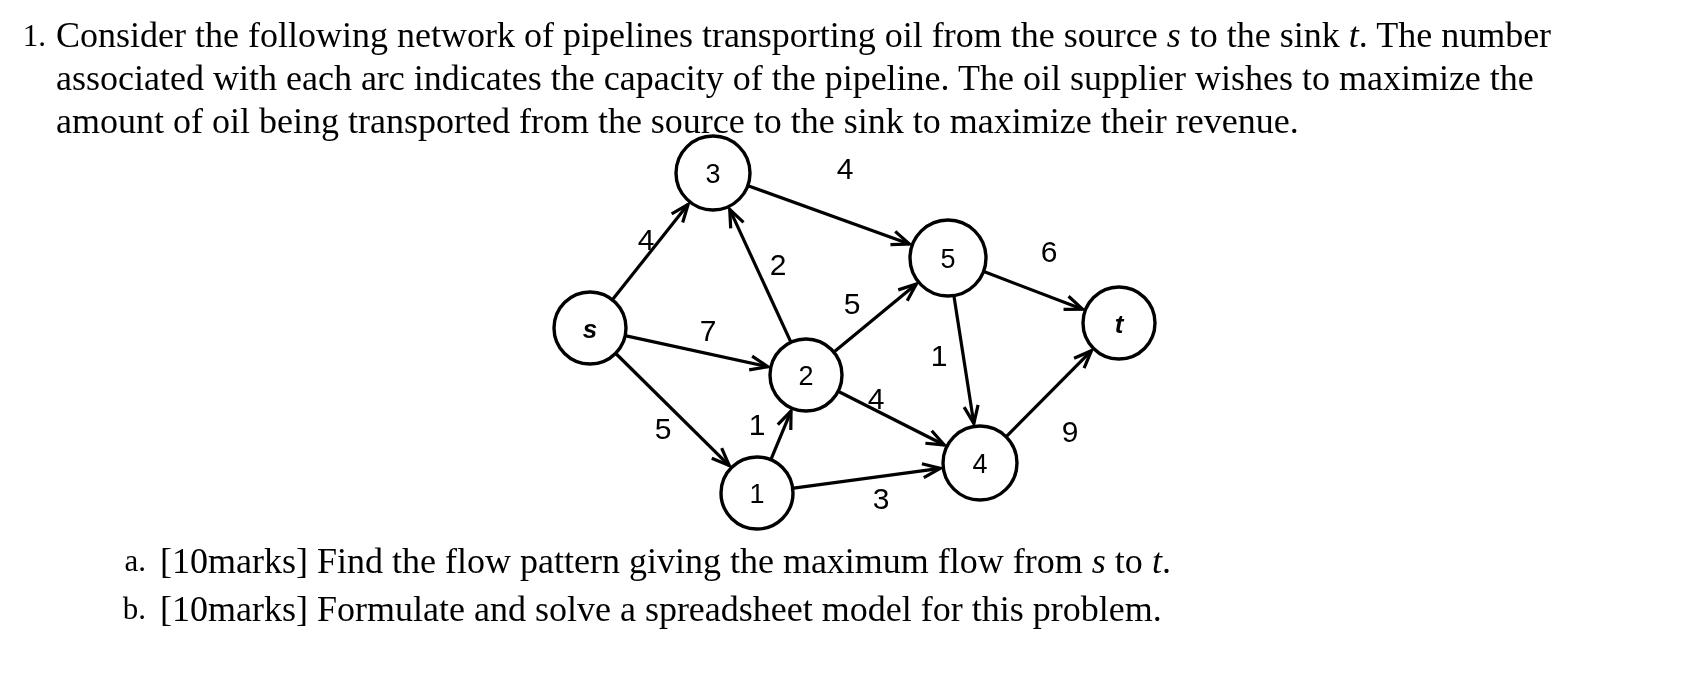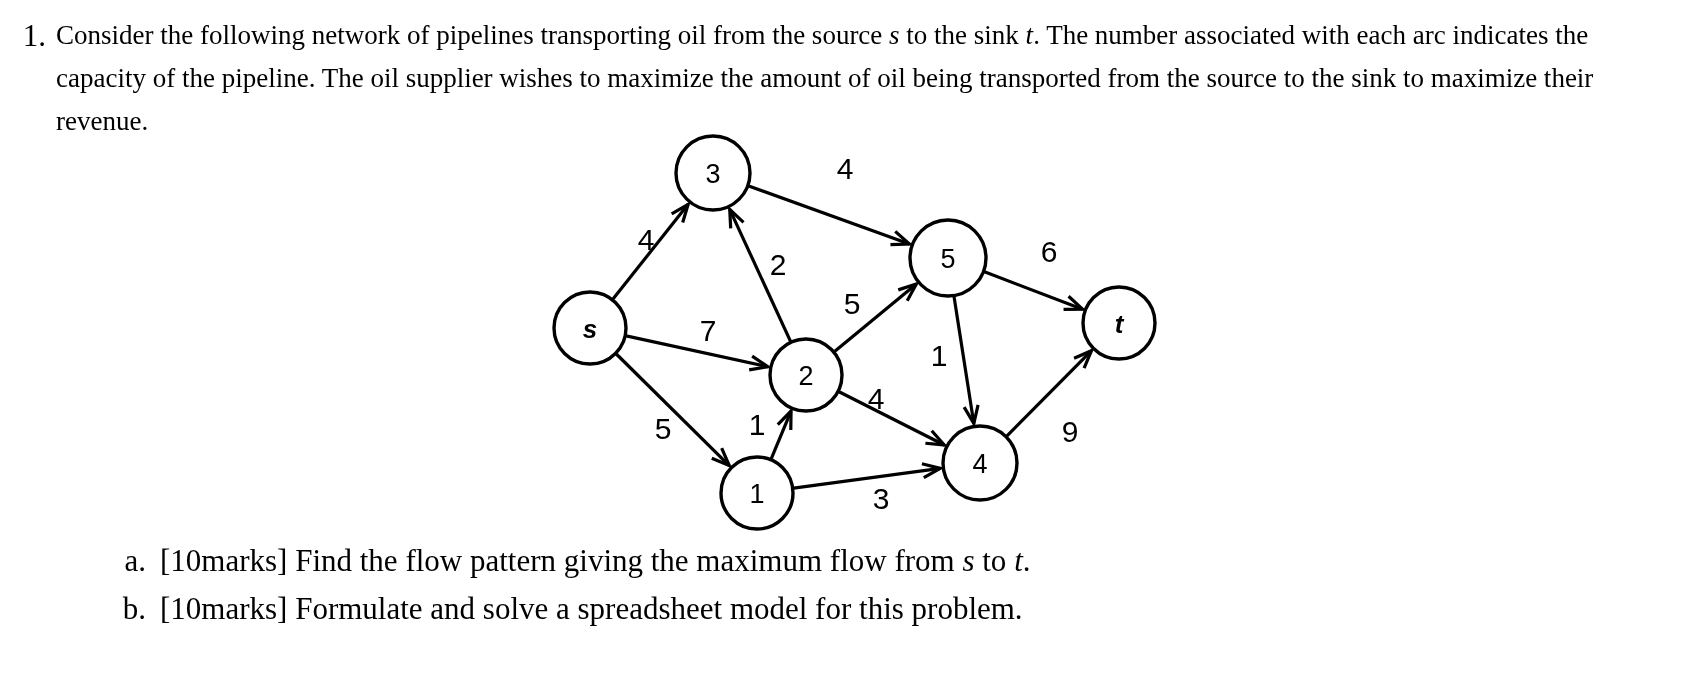--- a/index.html
+++ b/index.html
@@ -36,21 +36,21 @@
     width: 56px;
     flex: 0 0 56px;
     text-align: right;
     padding-right: 10px;
     font-size: 31px;
     line-height: 43px;
     box-sizing: border-box;
   }
   .q-body {
     flex: 1 1 auto;
-    font-size: 27px;
+    font-size: 36px;
     line-height: 43px;
     max-width: 1545px;
     padding-right: 10px;
   }
   .q-body .var {
     font-style: italic;
   }
 
   
   .subparts {
@@ -68,21 +68,21 @@
     width: 160px;
     flex: 0 0 160px;
     text-align: right;
     padding-right: 14px;
     font-size: 31px;
     line-height: 46px;
     box-sizing: border-box;
   }
   .sub-body {
     flex: 1 1 auto;
-    font-size: 31px;
+    font-size: 36px;
     line-height: 46px;
   }
   .sub-body .var {
     font-style: italic;
   }
 
   
   .diagram {
     position: absolute;
     left: 490px;

